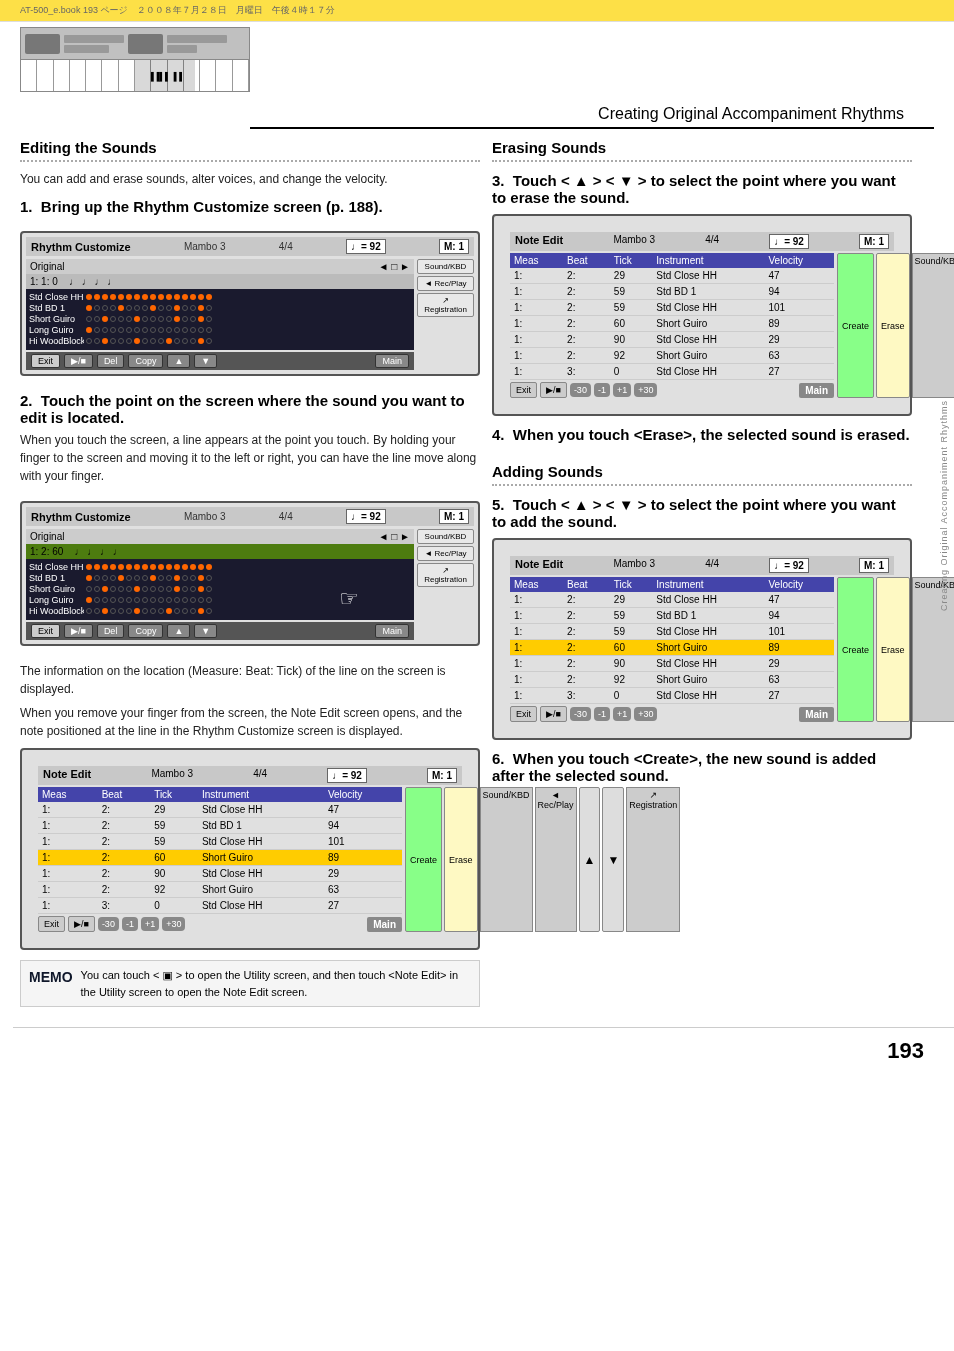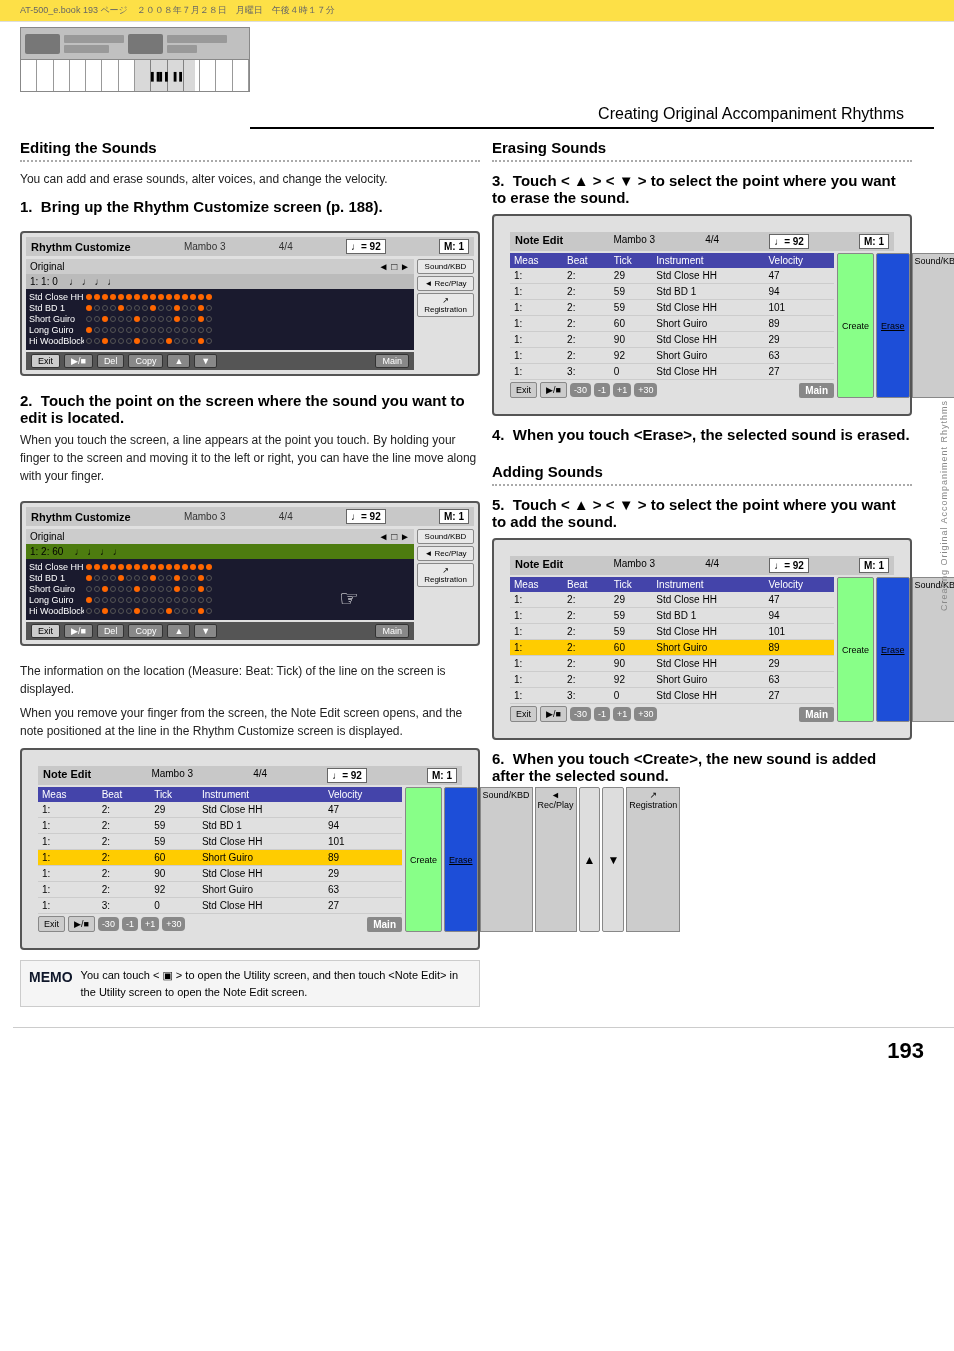--- a/index.html
+++ b/index.html
@@ -229,22 +229,21 @@
       font-size: 9px;
       padding: 3px 4px;
       text-align: center;
       border-radius: 2px;
       cursor: pointer;
     }
     .ne-btn.create {
       background: #88ff88;
     }
     .ne-btn.erase {
-      background: #1d4ed8;
-      text-decoration: underline;
+      background: #fef9c3;
     }
     .ne-btn.arrow-up {
       background: #ddd;
       font-size: 12px;
     }
     .ne-btn.arrow-down {
       background: #ddd;
       font-size: 12px;
     }
     .ne-footer {

